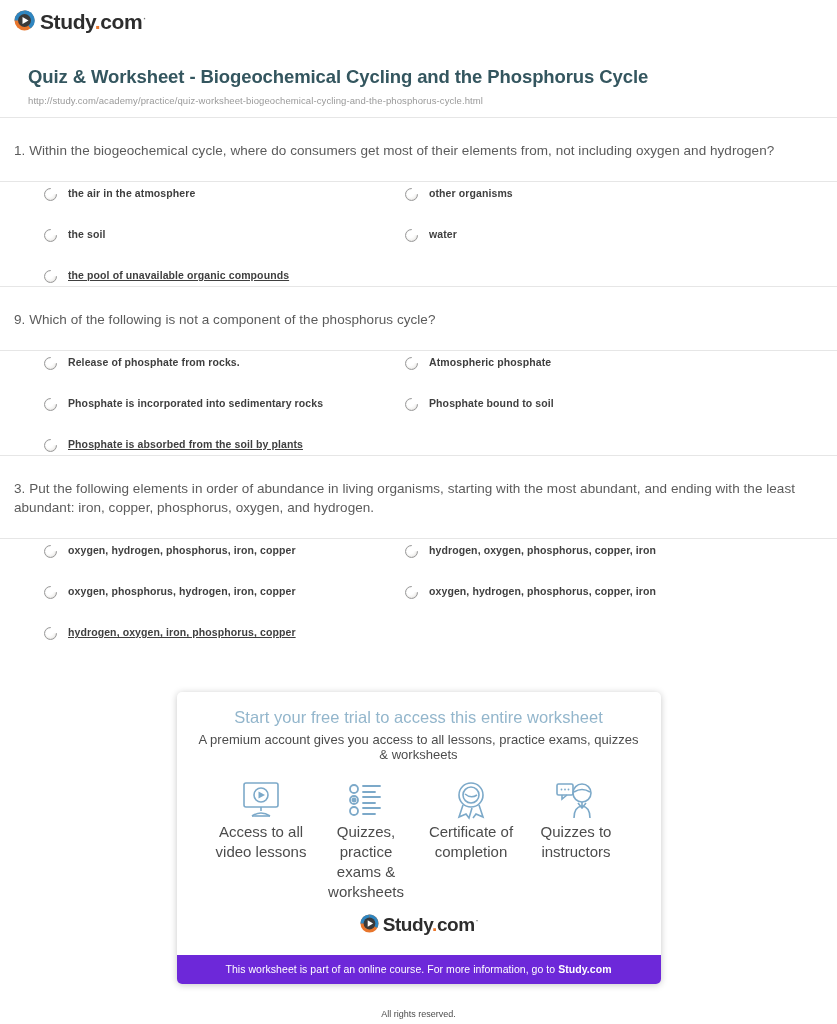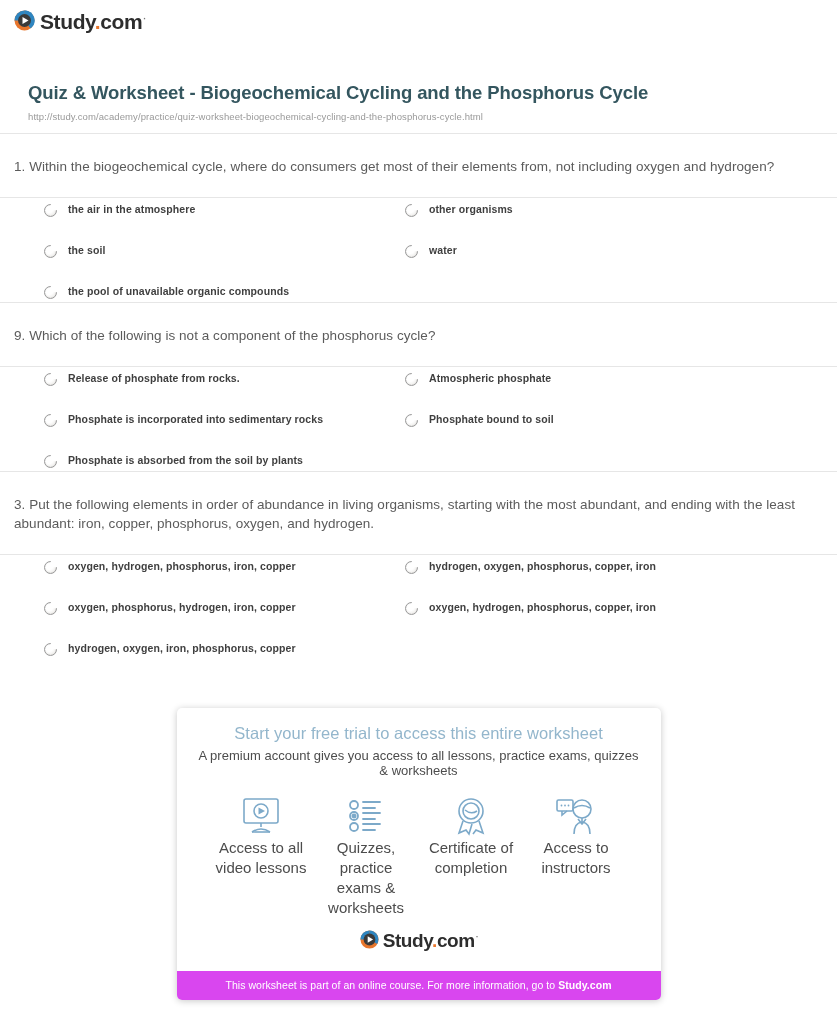--- a/index.html
+++ b/index.html
@@ -49,21 +49,21 @@
   .logo-text .dot { color: #e8762c; }
   .logo-tm {
     font-size: 9px;
     color: #777;
     position: relative;
     top: -7px;
     left: 1px;
   }
 
   .title-block {
-    margin: 46px 14px 0 14px;
+    margin: 30px 14px 0 14px;
   }
   .doc-title {
     font-size: 18.5px;
     font-weight: bold;
     color: #34565f;
     line-height: 1.33;
     margin: 0;
     letter-spacing: -0.1px;
   }
   .doc-url {
@@ -130,21 +130,21 @@
     background: #ffffff;
     border-radius: 0 50% 0 0;
   }
   .answer .label { line-height: 11px; }
 
   
   .col-a { left: 44px; }
   .col-b { left: 405px; }
   .row-1 { top: 6px; }
   .row-2 { top: 47px; }
-  .row-3 { top: 88px; }
+  .row-3 { top: 88px; text-decoration: underline; }
 
   .answers.tall { min-height: 118px; }
 
   
   .promo-wrap {
     display: flex;
     justify-content: center;
     margin-top: 35px;
   }
   .promo-card {
@@ -198,21 +198,21 @@
     display: flex;
     align-items: center;
     justify-content: center;
     gap: 4px;
     margin: 10px 0 12px 0;
   }
   .promo-logo .logo-mark { width: 19px; height: 19px; flex: 0 0 19px; }
   .promo-logo .logo-text { font-size: 19px; }
 
   .promo-bar {
-    background: #d946ef;
+    background: #6d28d9;
     color: #ffffff;
     text-align: center;
     font-size: 10.5px;
     padding: 8px 0 9px 0;
     letter-spacing: 0.05px;
   }
   .promo-bar b { font-weight: bold; }
 
   .copyright {
     text-align: center;
@@ -406,21 +406,21 @@
                 <circle cx="11" cy="9.5" r="0.9" fill="#7ca9c9" stroke="none"></circle>
                 <circle cx="14.5" cy="9.5" r="0.9" fill="#7ca9c9" stroke="none"></circle>
                 <circle cx="28" cy="13" r="9"></circle>
                 <path d="M20 12 q8 -5 16 0"></path>
                 <path d="M28 22 L28 26"></path>
                 <path d="M20 38 q0 -11 8 -12 q8 1 8 12"></path>
                 <path d="M24 23 L28 28 L32 23"></path>
               </svg>
             </div>
             <div class="feature-label">
-              <span>Access to</span><br>
+              <span>Quizzes to</span><br>
               <span>instructors</span>
             </div>
           </div>
 
         </div>
 
         <div class="promo-logo">
           <span class="logo-mark">
             <svg viewBox="0 0 42 42" width="19" height="19">
               <circle cx="21" cy="21" r="20" fill="#e8762c"></circle>

